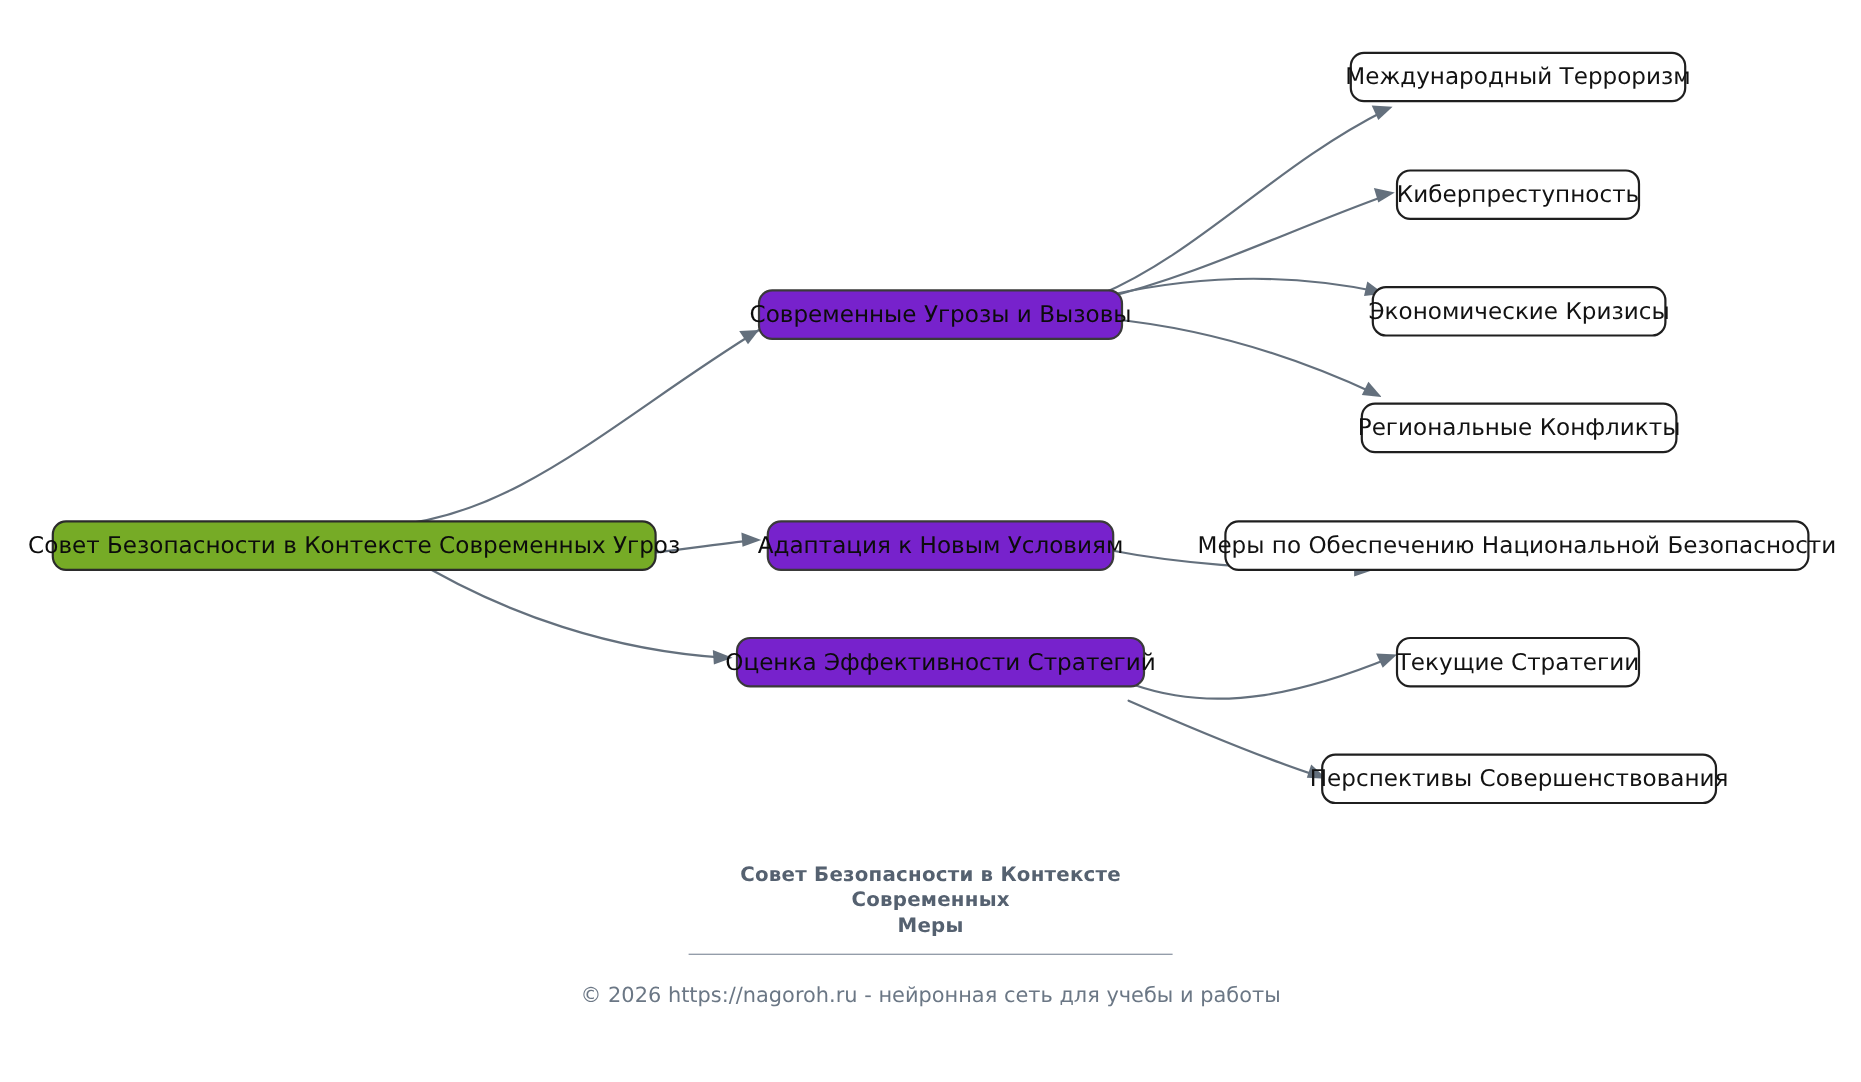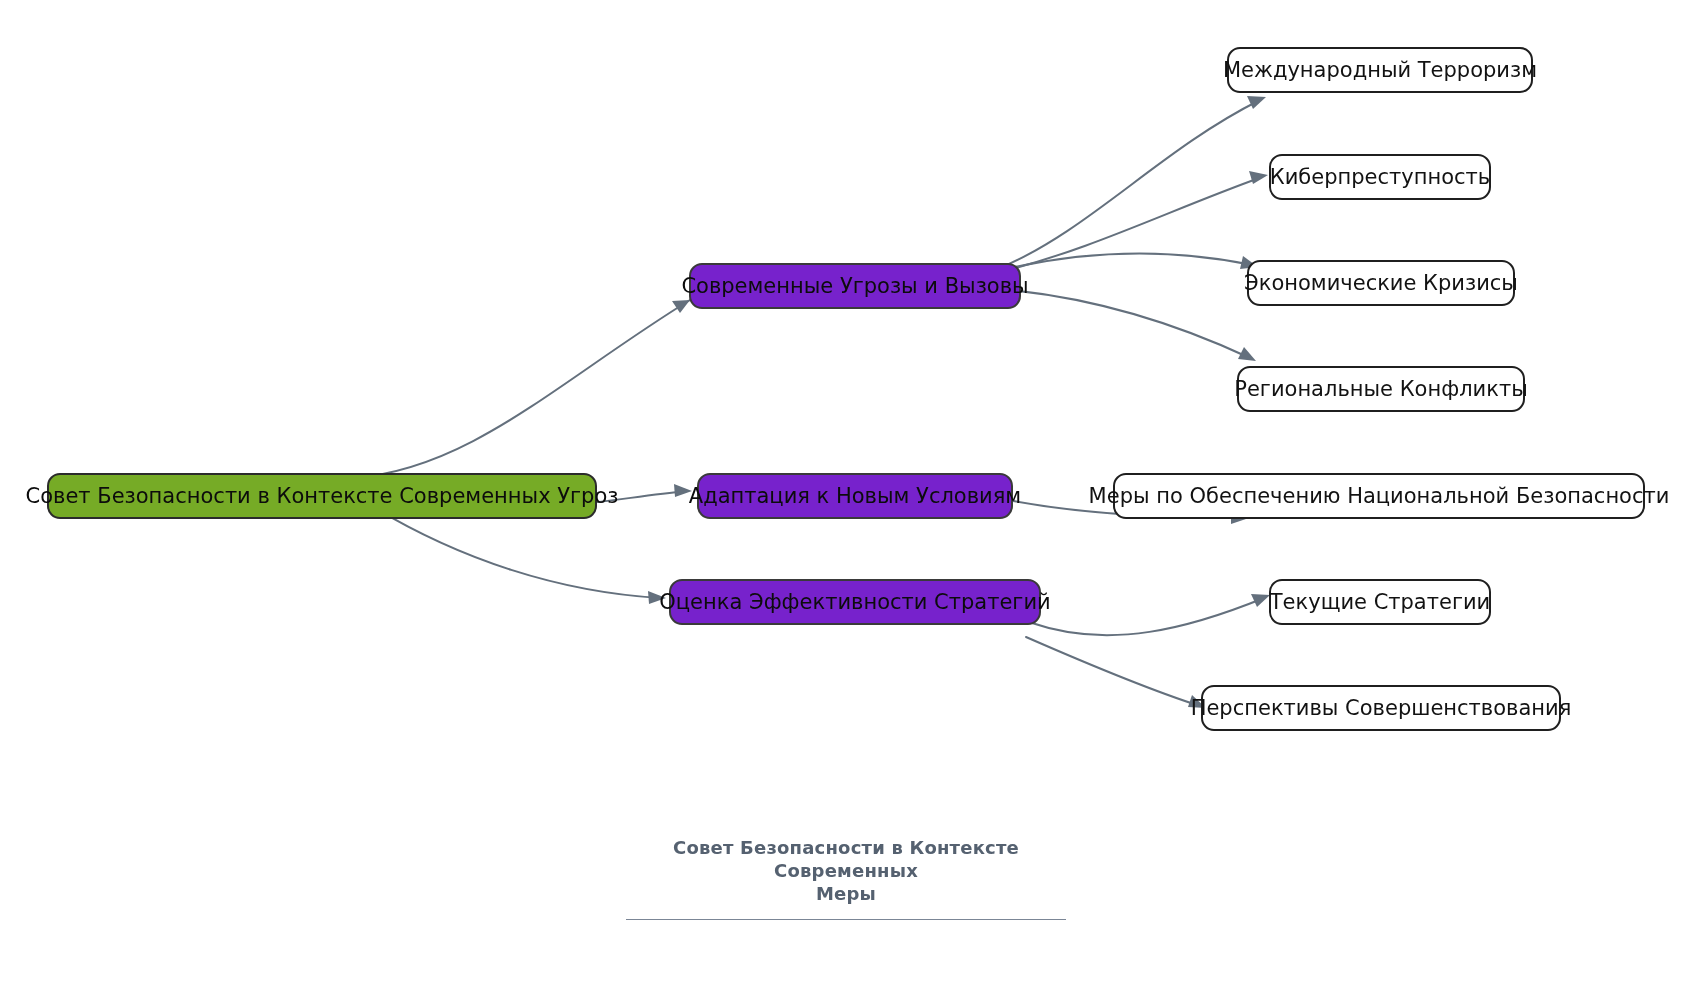--- a/index.html
+++ b/index.html
@@ -60,21 +60,21 @@
     pointer-events: none;
   }
   .node-root .node-label,
   .node-branch .node-label {
     fill: #0c0c0c;
   }
   .footer-block {
     position: absolute;
     left: 0;
     right: 0;
-    top: 836px;
+    top: 784px;
     text-align: center;
     pointer-events: none;
   }
   .footer-title {
     font-family: "DejaVu Sans", "Liberation Sans", sans-serif;
     font-size: 18px;
     font-weight: bold;
     color: #556170;
     line-height: 1.28;
     max-width: 470px;
@@ -192,15 +192,16 @@
       </g>
     </g>
   </svg>
 
   <div class="footer-block">
     <div class="footer-title">
       <div>Совет Безопасности в Контексте Современных</div>
       <div>Меры</div>
     </div>
     <div class="footer-rule"></div>
+    <div class="footer-copy">© 2026 https://nagoroh.ru - нейронная сеть для учебы и работы</div>
   </div>
 
 </div>
 
 </body></html>

